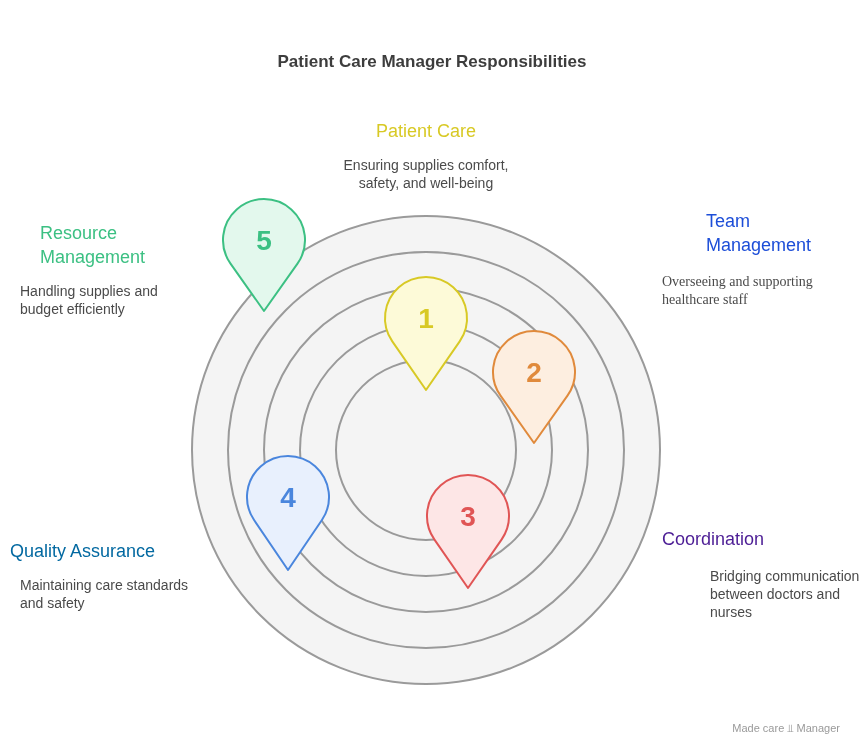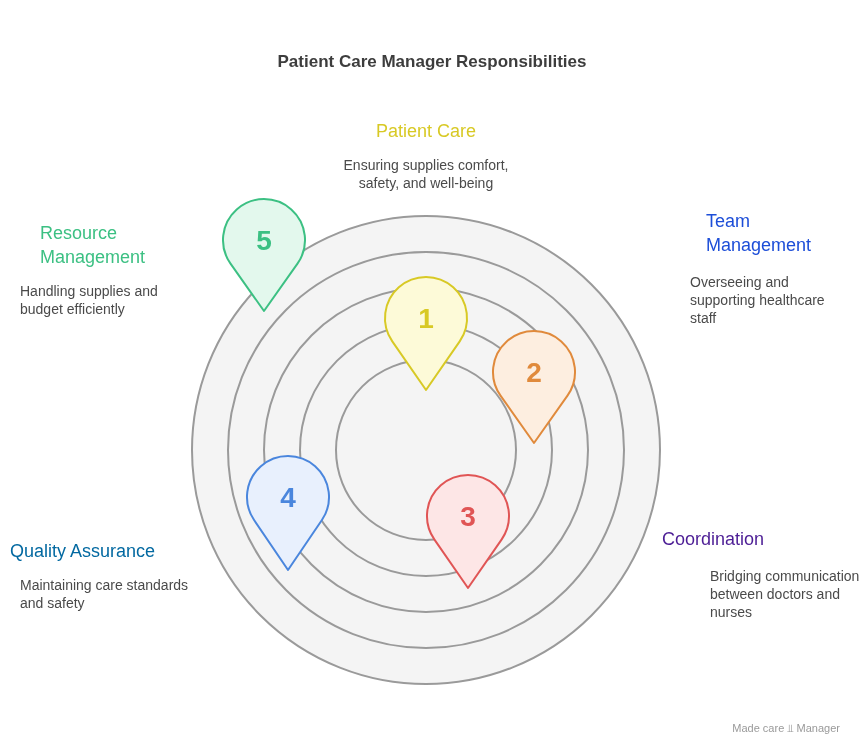--- a/index.html
+++ b/index.html
@@ -46,21 +46,21 @@
         <path d="M 264 311 L 230.52696075528073 263.67605633802816 A 41 41 0 1 1 297.47303924471925 263.67605633802816 Z" fill="#e3f8ed" stroke="#3cc083" stroke-width="2" stroke-linejoin="round"></path>
         <text x="264" y="250" text-anchor="middle" font-size="28" font-weight="bold" font-family="&quot;Liberation Sans&quot;, sans-serif" fill="#3cc083">5</text>
       </g>
     </g>
 </svg>
 
 <div class="head c" style="left: 276px; top: 119px; width: 300px; color: rgb(216, 201, 37);">Patient Care</div>
 <div class="desc c" style="left:326px; top:156px; width:200px;">Ensuring supplies comfort, safety, and well-being</div>
 
 <div class="head" style="left: 662px; top: 209px; width: 150px; color: #1d4ed8; margin-left: 44px;">Team Management</div>
-<div class="desc" style="left:690px; top:273px; width:160px;">Overseeing and supporting healthcare staff</div>
+<div class="desc" style="left:662px; top:273px; width:160px;font-family:Liberation Serif, serif;">Overseeing and supporting healthcare staff</div>
 
 <div class="head" style="left: 662px; top: 527px; width: 180px; color: #4c1d95;">Coordination</div>
 <div class="desc" style="left:662px; top:567px; width:175px;margin-left:48px;">Bridging communication between doctors and nurses</div>
 
 <div class="head r" style="left: 10px; top: 539px; width: 180px; color: #0369a1;">Quality Assurance</div>
 <div class="desc r" style="left:20px; top:576px; width:170px;">Maintaining care standards and safety</div>
 
 <div class="head r" style="left: 40px; top: 221px; width: 150px; color: rgb(60, 192, 131);">Resource Management</div>
 <div class="desc r" style="left:20px; top:282px; width:170px;">Handling supplies and budget efficiently</div>
 

